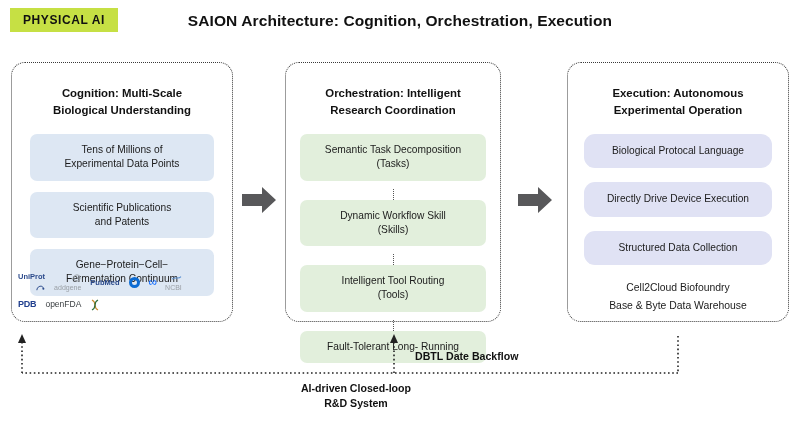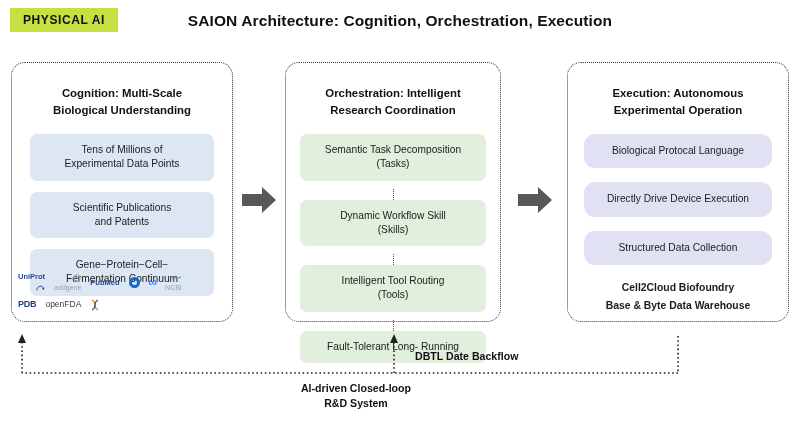--- a/index.html
+++ b/index.html
@@ -73,21 +73,21 @@
   .vconn{
     width:0;height:11px;margin:0 auto;
     border-left:1.6px dotted #555;
   }
 
   #panel-execution .cards{margin-top:16px;padding:0 16px;}
   #panel-execution .card{margin-bottom:14px;padding:10px 6px;border-radius:11px;}
 
   .plain-lines{
     text-align:center;font-size:10.4px;line-height:1.75;
-    color:#1b1b1b;margin-top:2px;font-weight:bold;
+    color:#1b1b1b;margin-top:2px;
   }
 
   
   .logos{
     position:absolute;left:18px;top:273px;width:188px;
     display:flex;flex-wrap:wrap;align-items:center;
     gap:7px 9px;justify-content:flex-start;
   }
   .logo{
     font-size:7.5px;font-weight:bold;

